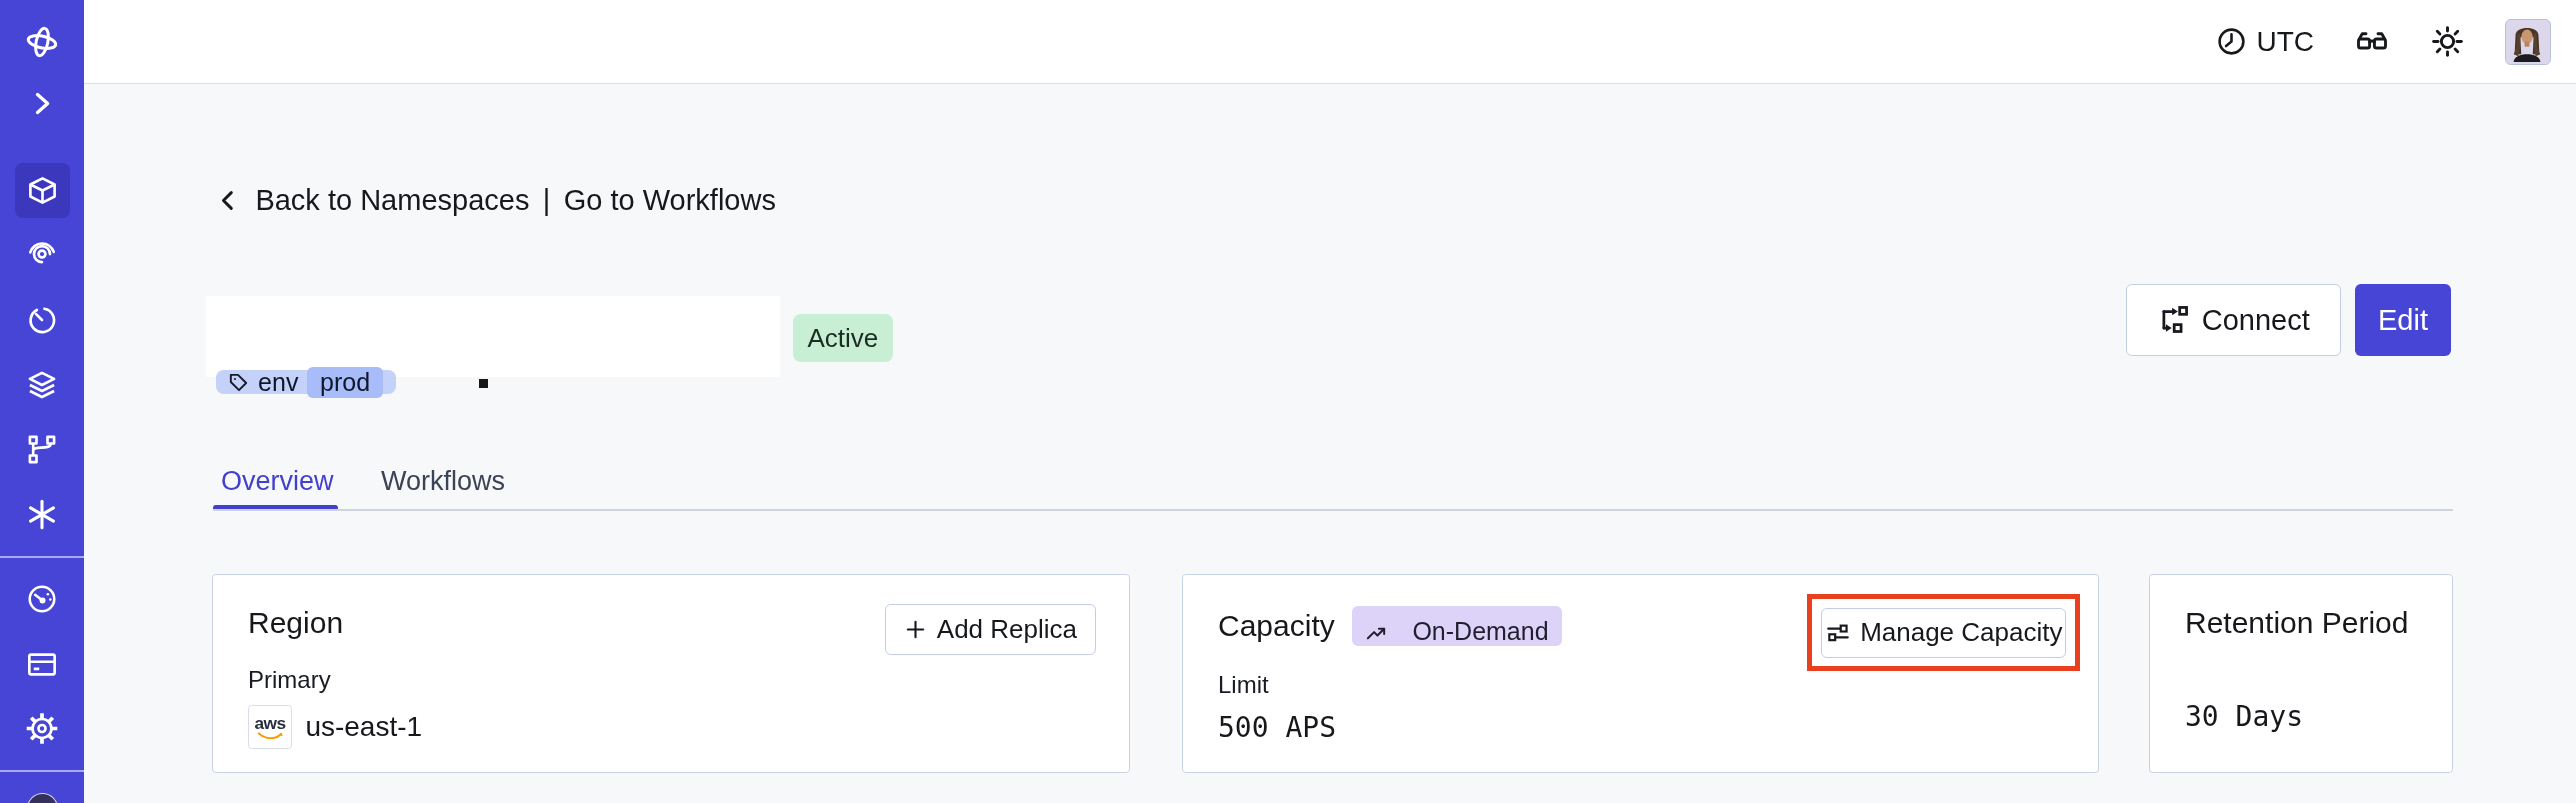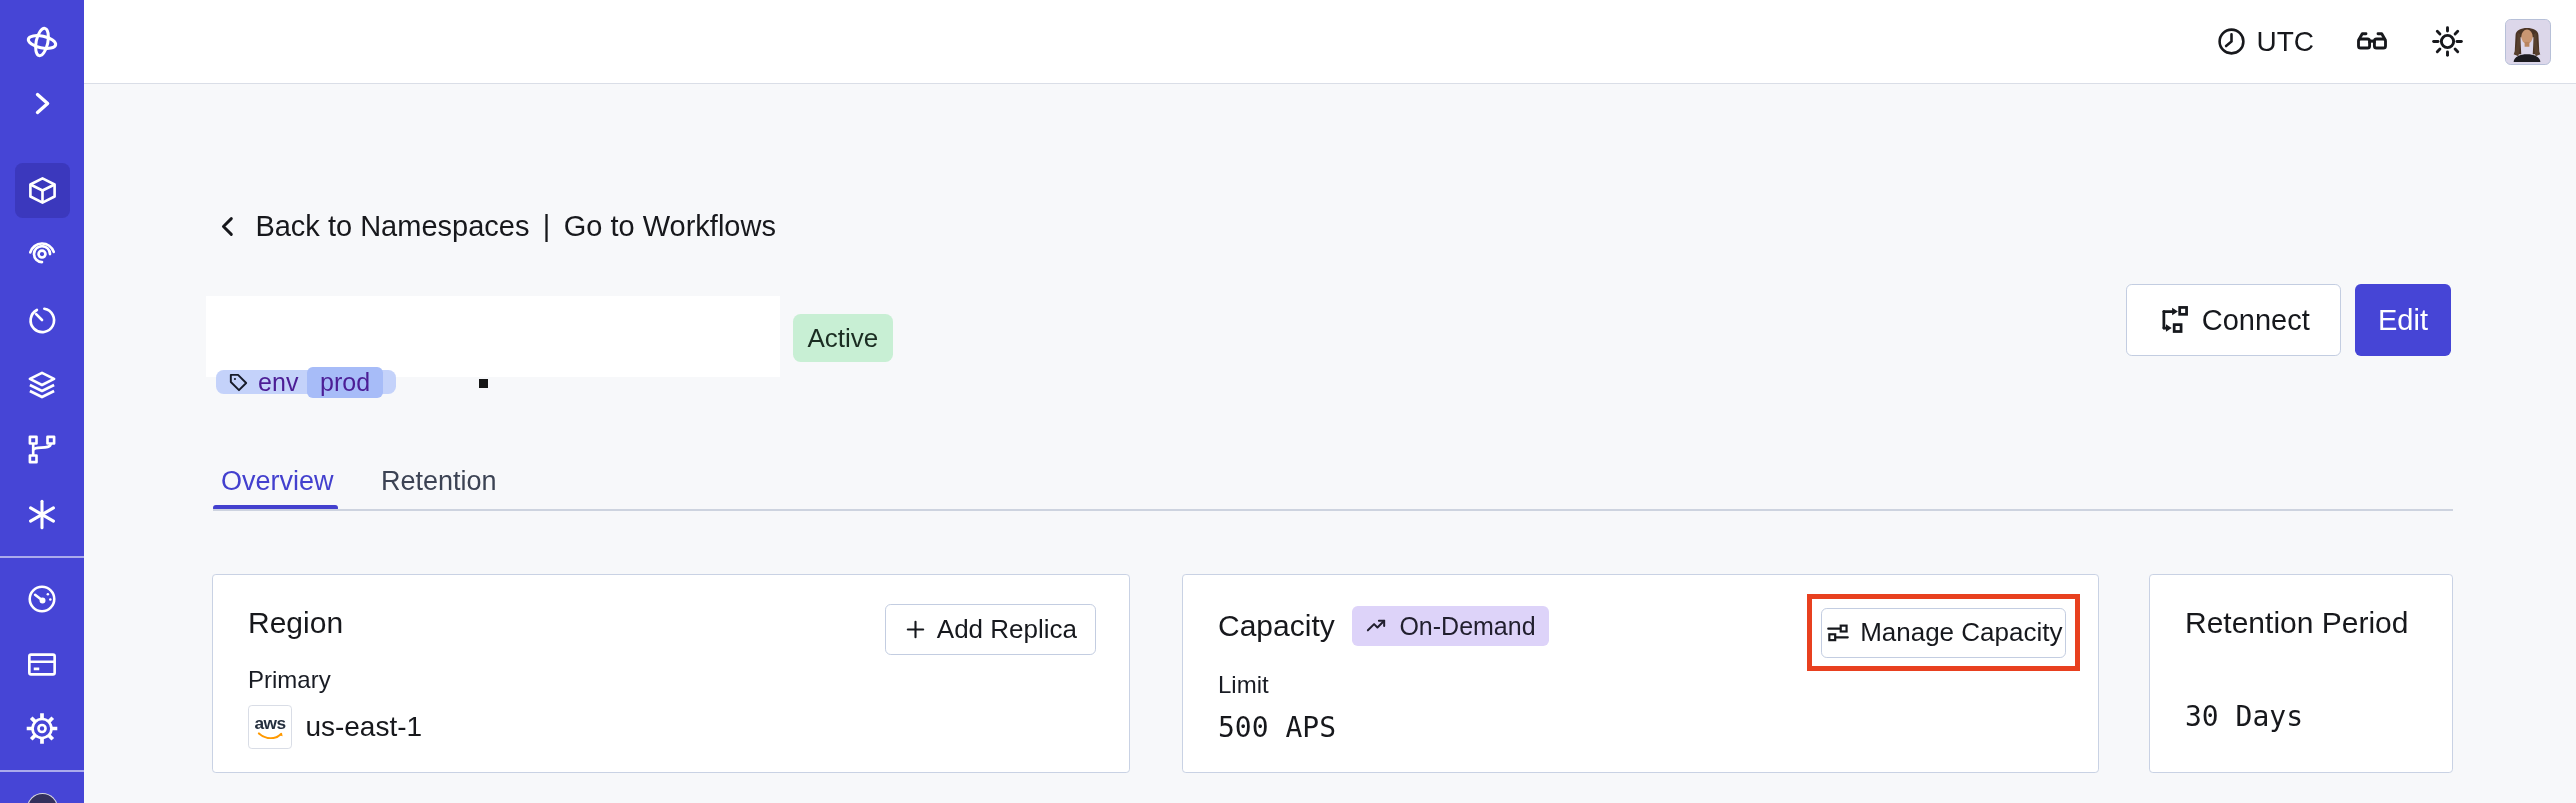--- a/index.html
+++ b/index.html
@@ -13,30 +13,30 @@
   .side-divider { position:absolute; left:0; width:84px; height:1.9px; background:rgba(255,255,255,0.55); }
   .side-partial { position:absolute; left:27px; top:793px; width:31px; height:31px; border-radius:50%; background:#33305c; border:1.9px solid rgba(255,255,255,.8); }
 
   
   .topbar { position:absolute; left:84px; top:0; width:2492px; height:84px; background:#ffffff; border-bottom:1.9px solid #dadee7; display:flex; align-items:center; justify-content:flex-end; padding-right:25px; gap:40px; z-index:10; }
   .tz { display:flex; align-items:center; gap:9.6px; font-size:28px; font-weight:500; color:#17181c; cursor:pointer; }
   .icon-btn { display:flex; align-items:center; justify-content:center; cursor:pointer; }
   .avatar { width:46px; height:46px; border-radius:5.8px; border:1.9px solid #b7c0d8; overflow:hidden; background:#dcd7ea; }
 
   
-  .breadcrumb { position:absolute; left:215px; top:210px; display:flex; align-items:center; gap:13.4px; font-size:29px; font-weight:500; color:#17181c; }
+  .breadcrumb { position:absolute; left:215px; top:184px; display:flex; align-items:center; gap:13.4px; font-size:29px; font-weight:500; color:#17181c; }
   .breadcrumb .link { cursor:pointer; }
   .crumb-sep { font-weight:400; color:#17181c; }
 
   .redaction { position:absolute; left:206px; top:296px; width:574px; height:81px; background:#ffffff; }
   .redaction-dot { position:absolute; left:479px; top:379px; width:8.6px; height:8.6px; background:#161616; }
 
   .status-badge { position:absolute; left:793px; top:314px; height:48px; display:inline-flex; align-items:center; padding:0 14.4px; background:#c8efd4; border-radius:7.7px; font-size:26px; font-weight:500; color:#1b2d22; }
 
-  .tag-chip { position:absolute; left:216px; top:370px; height:24px; display:inline-flex; align-items:center; gap:8.6px; padding:0 12.5px 0 10.5px; background:#c4d2fa; border-radius:7.7px; font-size:25px; font-weight:500; color:#4c1d95; }
+  .tag-chip { position:absolute; left:216px; top:370px; height:24px; display:inline-flex; align-items:center; gap:8.6px; padding:0 12.5px 0 10.5px; background:#c4d2fa; border-radius:7.7px; font-size:25px; font-weight:500; color:#0f172a; }
   .tag-chip .tag-value { background:#a7bcf8; border-radius:5.8px; height:31px; display:inline-flex; align-items:center; padding:0 13px; }
 
   .btn { display:inline-flex; align-items:center; justify-content:center; gap:11.5px; background:#ffffff; border:1.9px solid #c3cde1; border-radius:5.8px; font-size:29px; font-weight:500; color:#16181d; cursor:pointer; font-family:"Liberation Sans", sans-serif; }
   .btn-connect { position:absolute; left:2126px; top:284px; width:215px; height:72px; }
   .btn-edit { position:absolute; left:2355px; top:284px; width:96px; height:72px; background:#4645d6; border:none; border-radius:5.8px; color:#ffffff; display:inline-flex; align-items:center; justify-content:center; font-size:29px; font-weight:500; cursor:pointer; }
 
   .tab { position:absolute; top:466px; font-size:27px; font-weight:500; cursor:pointer; }
   .tab-active { left:221px; color:#4340ce; }
   .tab-inactive { left:381px; color:#3c4354; }
   .tab-underline { position:absolute; left:213px; top:505px; width:125px; height:5.8px; background:#4340ce; border-radius:2.9px; }
@@ -47,21 +47,21 @@
   .card-capacity { left:1182px; width:917px; }
   .card-retention { left:2149px; width:304px; }
   .card-title { font-size:30px; font-weight:500; color:#17181c; line-height:1.15; }
   .card-head { display:flex; align-items:center; gap:17.3px; }
   .field-label { margin-top:25px; font-size:24px; color:#191c24; }
   .mono-value { margin-top:11.5px; font-size:28px; color:#17181c; font-family:"DejaVu Sans Mono", monospace; }
 
   .btn-sm { display:inline-flex; align-items:center; justify-content:center; gap:9.6px; background:#fff; border:1.9px solid #c3cde1; border-radius:5.8px; font-size:26px; font-weight:400; color:#16181d; cursor:pointer; }
   .btn-add-replica { position:absolute; right:33px; top:29px; height:51px; padding:0 18px; }
 
-  .ondemand-badge { display:inline-flex; align-items:center; gap:11px; height:40px; padding:0 13.4px; background:#ddd3f9; border-radius:5.8px; font-size:25px; font-weight:500; color:#211f2e; }
+  .ondemand-badge { display:inline-flex; align-items:flex-end; gap:24px; height:40px; padding:0 13.4px; background:#ddd3f9; border-radius:5.8px; font-size:25px; font-weight:500; color:#211f2e; }
 
   .annotation-box { position:absolute; left:624px; top:19px; width:273px; height:77px; border:5.8px solid #e8401f; display:flex; align-items:center; justify-content:center; }
   .btn-manage { height:50px; padding:0 2px; width:245px; }
 
   .region-row { display:flex; align-items:center; gap:13.4px; margin-top:11.5px; }
   .aws-badge { width:44px; height:44px; background:#fff; border:1.9px solid #d9dde6; border-radius:3.8px; display:flex; flex-direction:column; align-items:center; justify-content:center; line-height:1; }
   .aws-text { font-size:17.3px; font-weight:700; color:#252f3e; letter-spacing:-0.5px; }
   .region-value { font-size:28px; color:#17181c; }
 
   svg { display:block; }
@@ -249,21 +249,21 @@
     <rect x="12.5" y="15" width="5" height="5"></rect>
   </svg>
   <span>Connect</span>
 </button>
 
 <button class="btn-edit">
   <span>Edit</span>
 </button>
 
 <div class="tab tab-active">Overview</div>
-<div class="tab tab-inactive">Retention</div>
+<div class="tab tab-inactive">Workflows</div>
 <div class="tab-underline"></div>
 <div class="tabs-rule"></div>
 
 <section class="card card-region">
   <div class="card-title">Region</div>
   <button class="btn-sm btn-add-replica">
     <svg width="23" height="23" viewBox="0 0 24 24" fill="none" stroke="#16181d" stroke-width="2.2" stroke-linecap="round">
         <path d="M12 4 V20"></path>
         <path d="M4 12 H20"></path>
       </svg>

